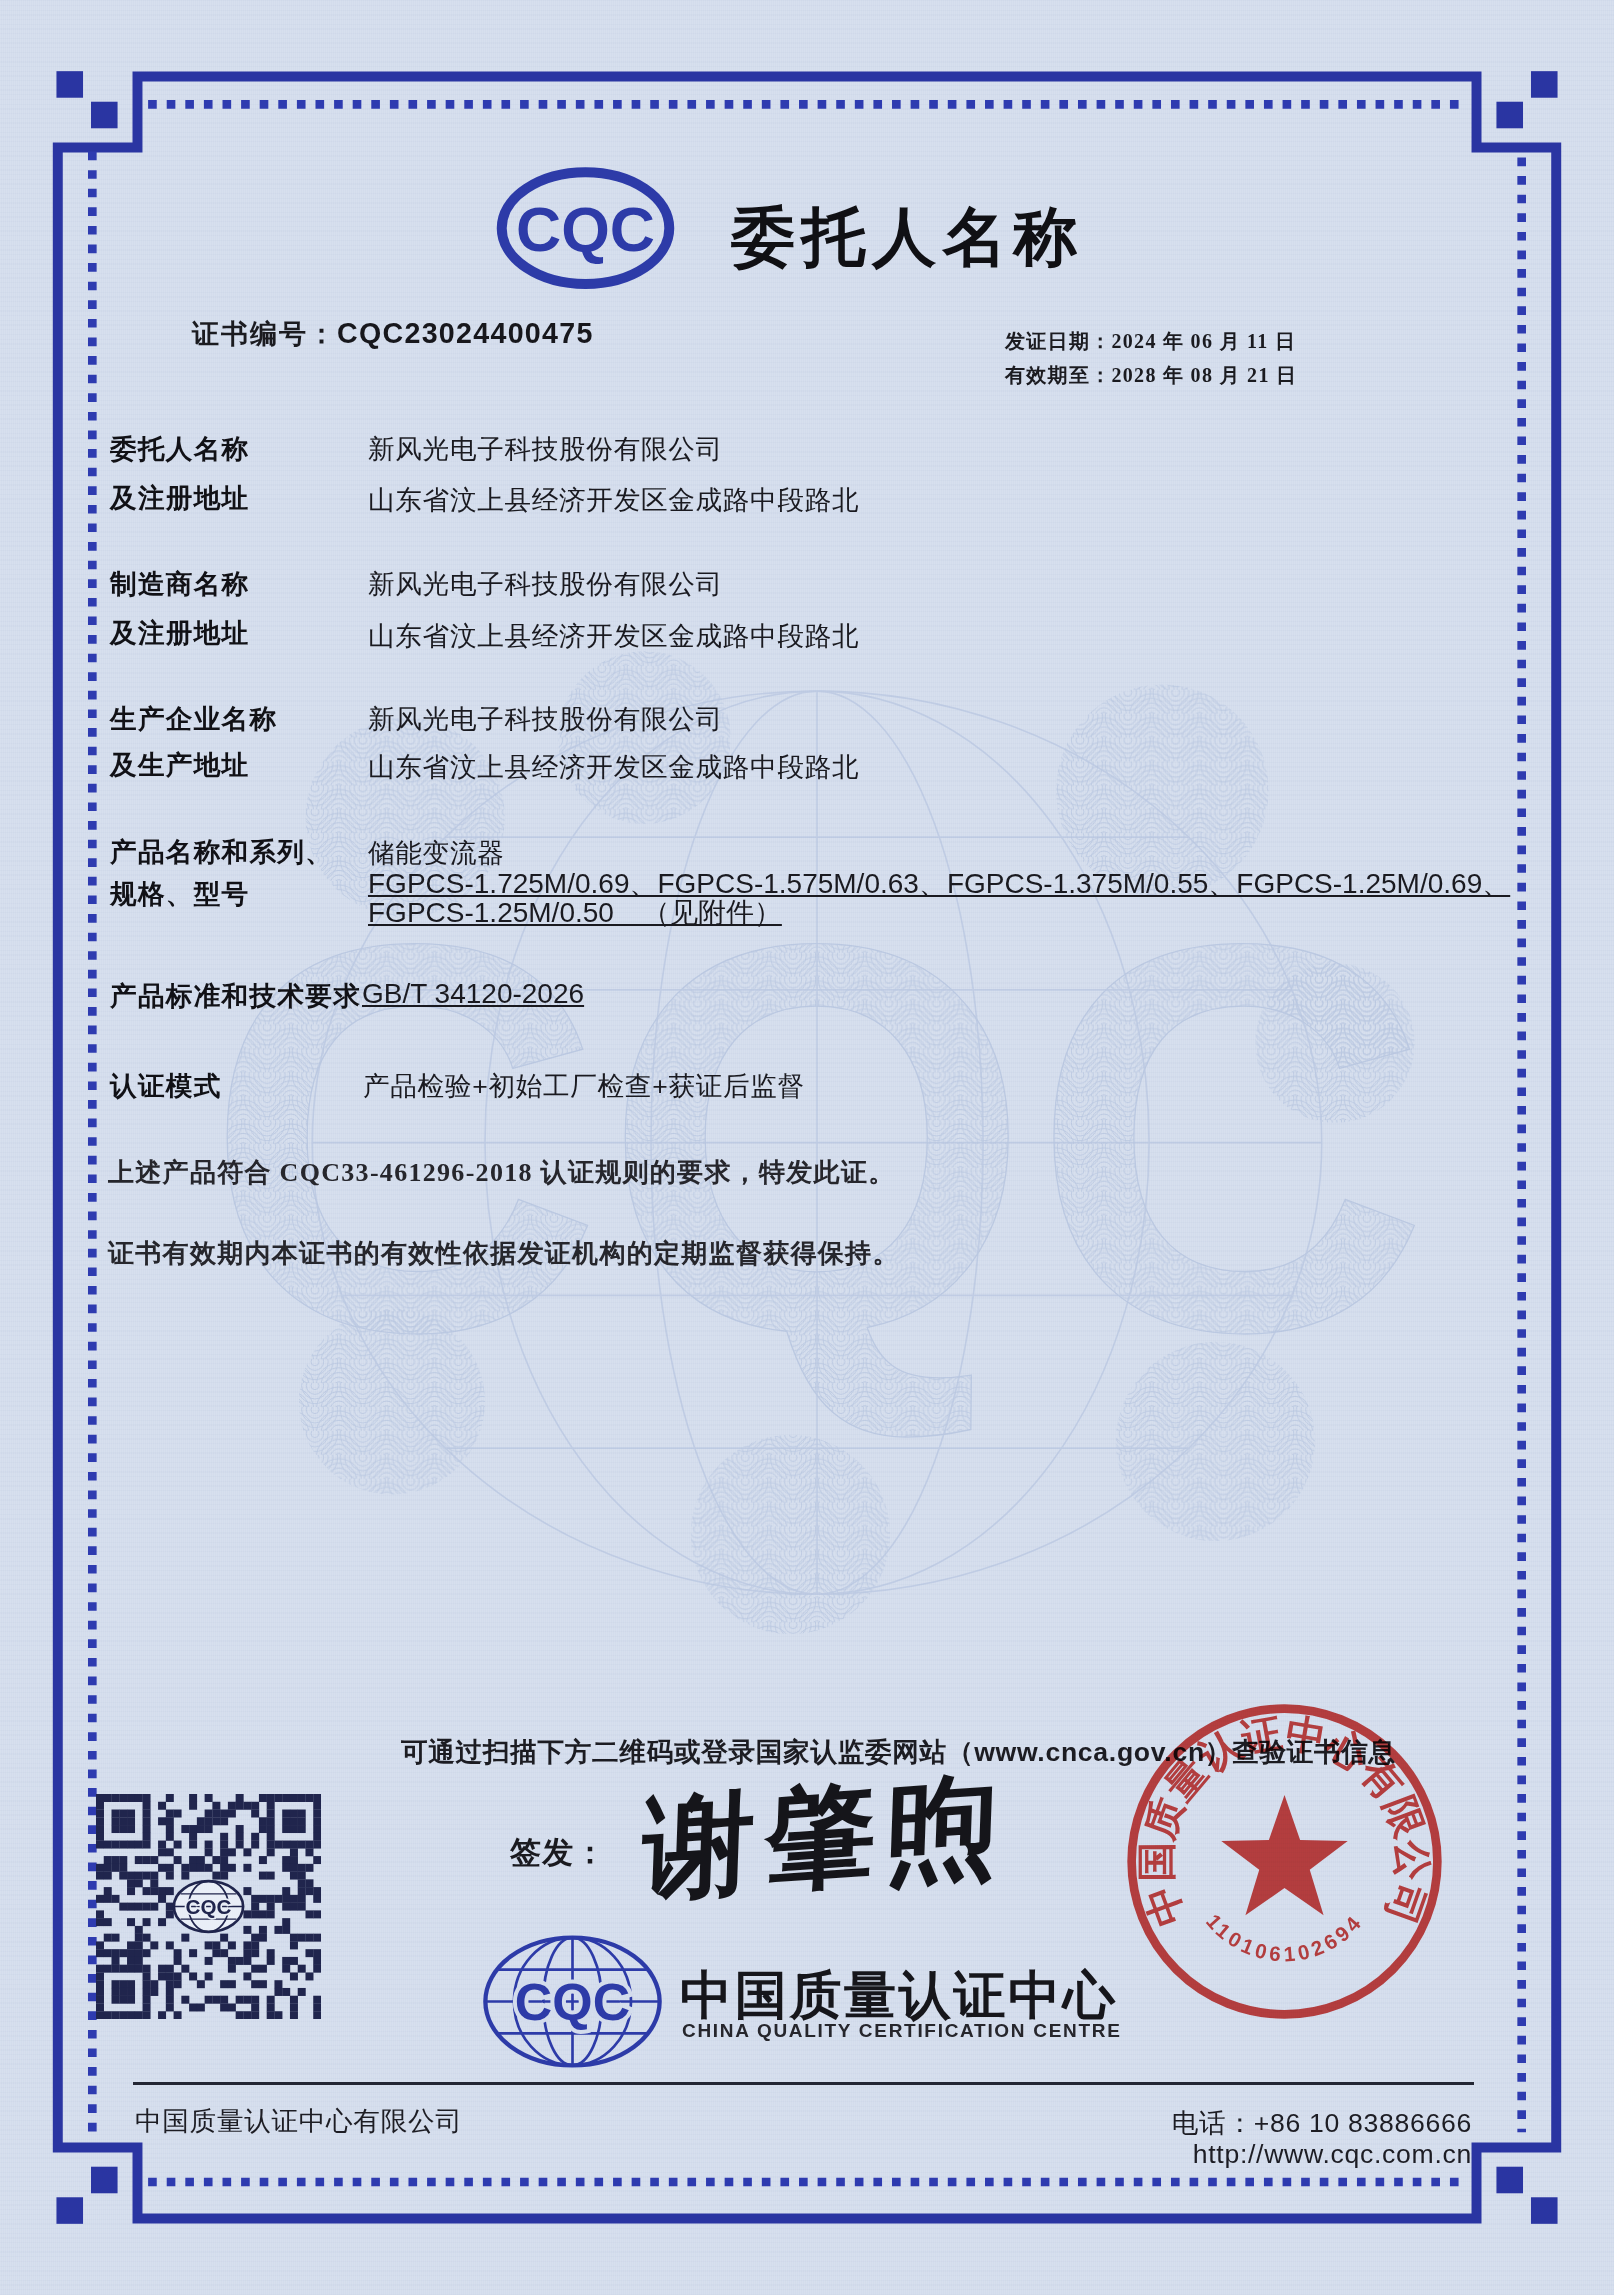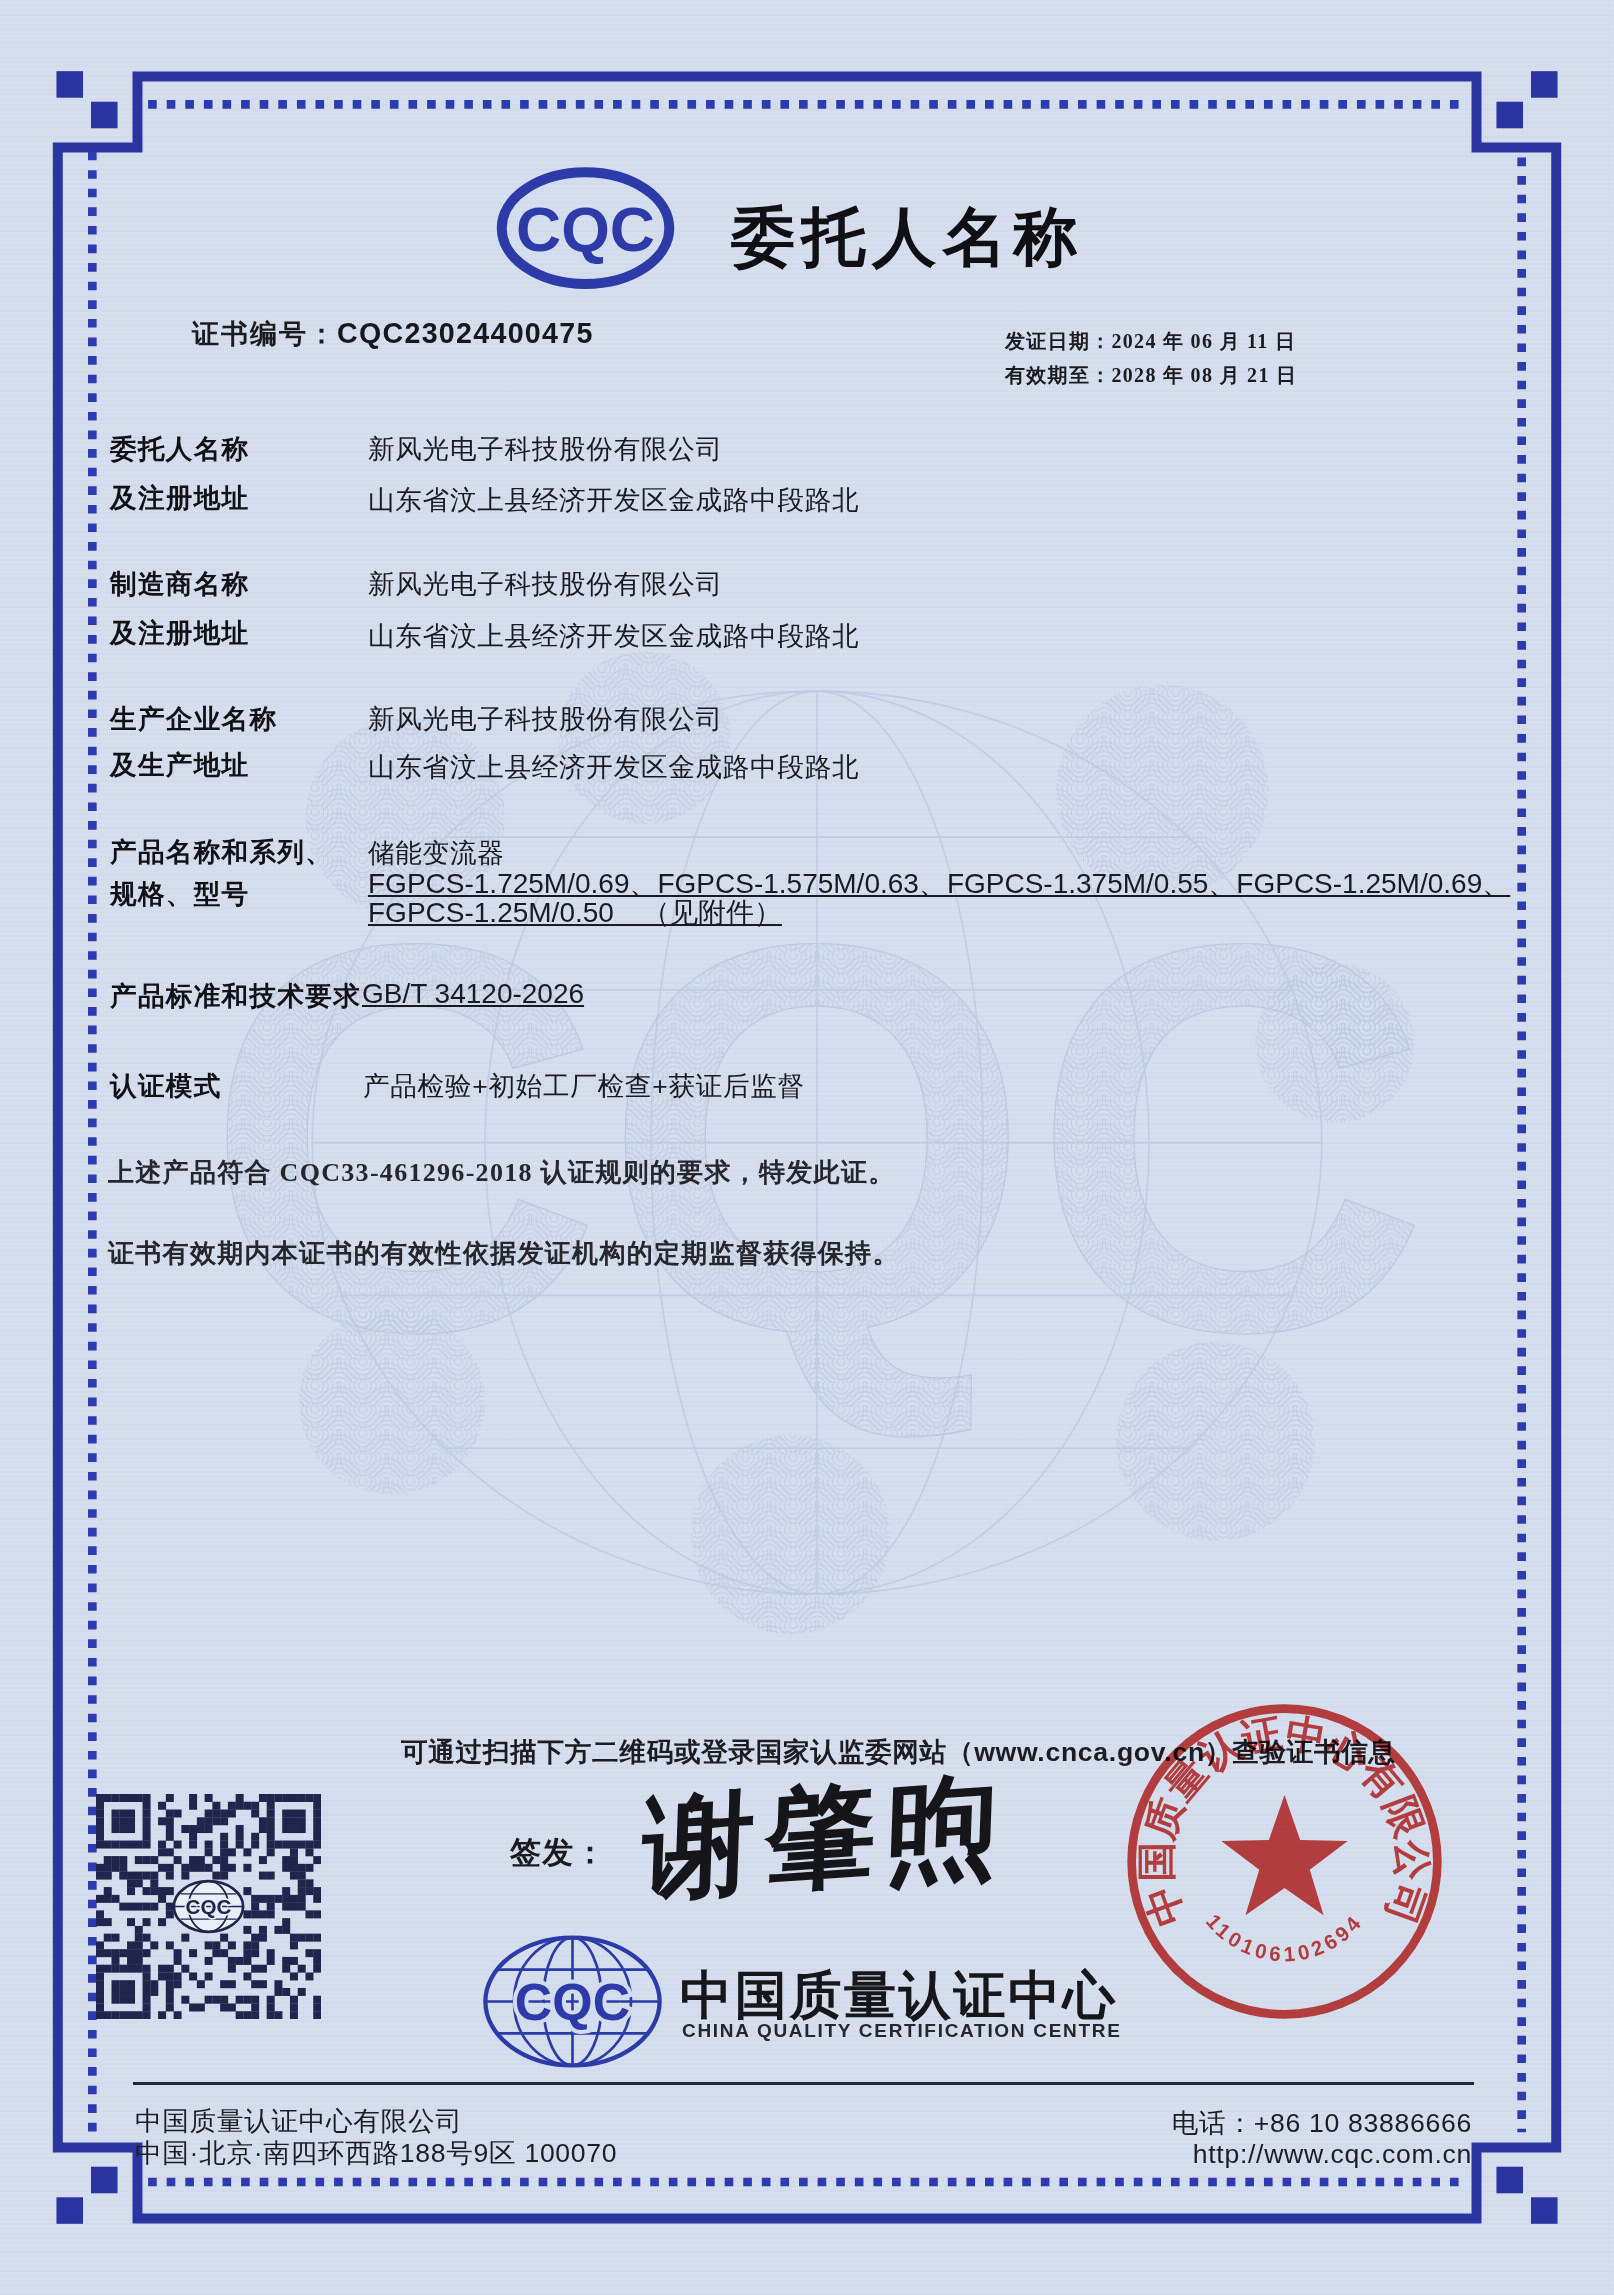--- a/index.html
+++ b/index.html
@@ -549,21 +549,20 @@
       <line x1="25" y1="55" x2="253" y2="55" stroke-width="4"></line>
       <line x1="25" y1="151" x2="253" y2="151" stroke-width="4"></line>
     </g>
     <text x="139" y="131" text-anchor="middle" font-family="Liberation Sans, sans-serif" font-size="78" font-weight="bold" fill="#2d3ba8" stroke="#d3dcec" stroke-width="12" paint-order="stroke">CQC</text>
   </svg>
   <div class="abs org-cn" style="left:680px;top:1961px;">中国质量认证中心</div>
   <div class="abs org-en" style="left:682px;top:2020px;">CHINA QUALITY CERTIFICATION CENTRE</div>
 
   <div class="sep" style="left:133px;top:2082px;width:1341px;height:3.3px;"></div>
   <div class="abs footer-line" style="left:135px;top:2103px;">中国质量认证中心有限公司</div>
-  <div class="abs footer-line" style="left:135px;top:2135px;">中国·北京·南四环西路188号9区  100070</div>
   <div class="abs footer-line" style="right:142px;top:2105px;">
     <span>电话：</span><span>+86 10 83886666</span>
   </div>
   <div class="abs footer-line" style="right:142px;top:2139px;">http://www.cqc.com.cn</div>
 
   <svg class="abs" style="left:1123px;top:1700px;mix-blend-mode:multiply;opacity:.9;" width="323" height="323" viewBox="-243 -243 486 486">
     <circle cx="0" cy="0" r="230" fill="none" stroke="#d2312e" stroke-width="13"></circle>
     <polygon fill="#d2312e" points="0,-100 23.5,-32.4 95.1,-30.9 38,12.4 58.8,80.9 0,40 -58.8,80.9 -38,12.4 -95.1,-30.9 -23.5,-32.4"></polygon>
     <defs>
       <path id="sealTop" d="M -149,86 A 172,172 0 1 1 149,86" fill="none"></path>

